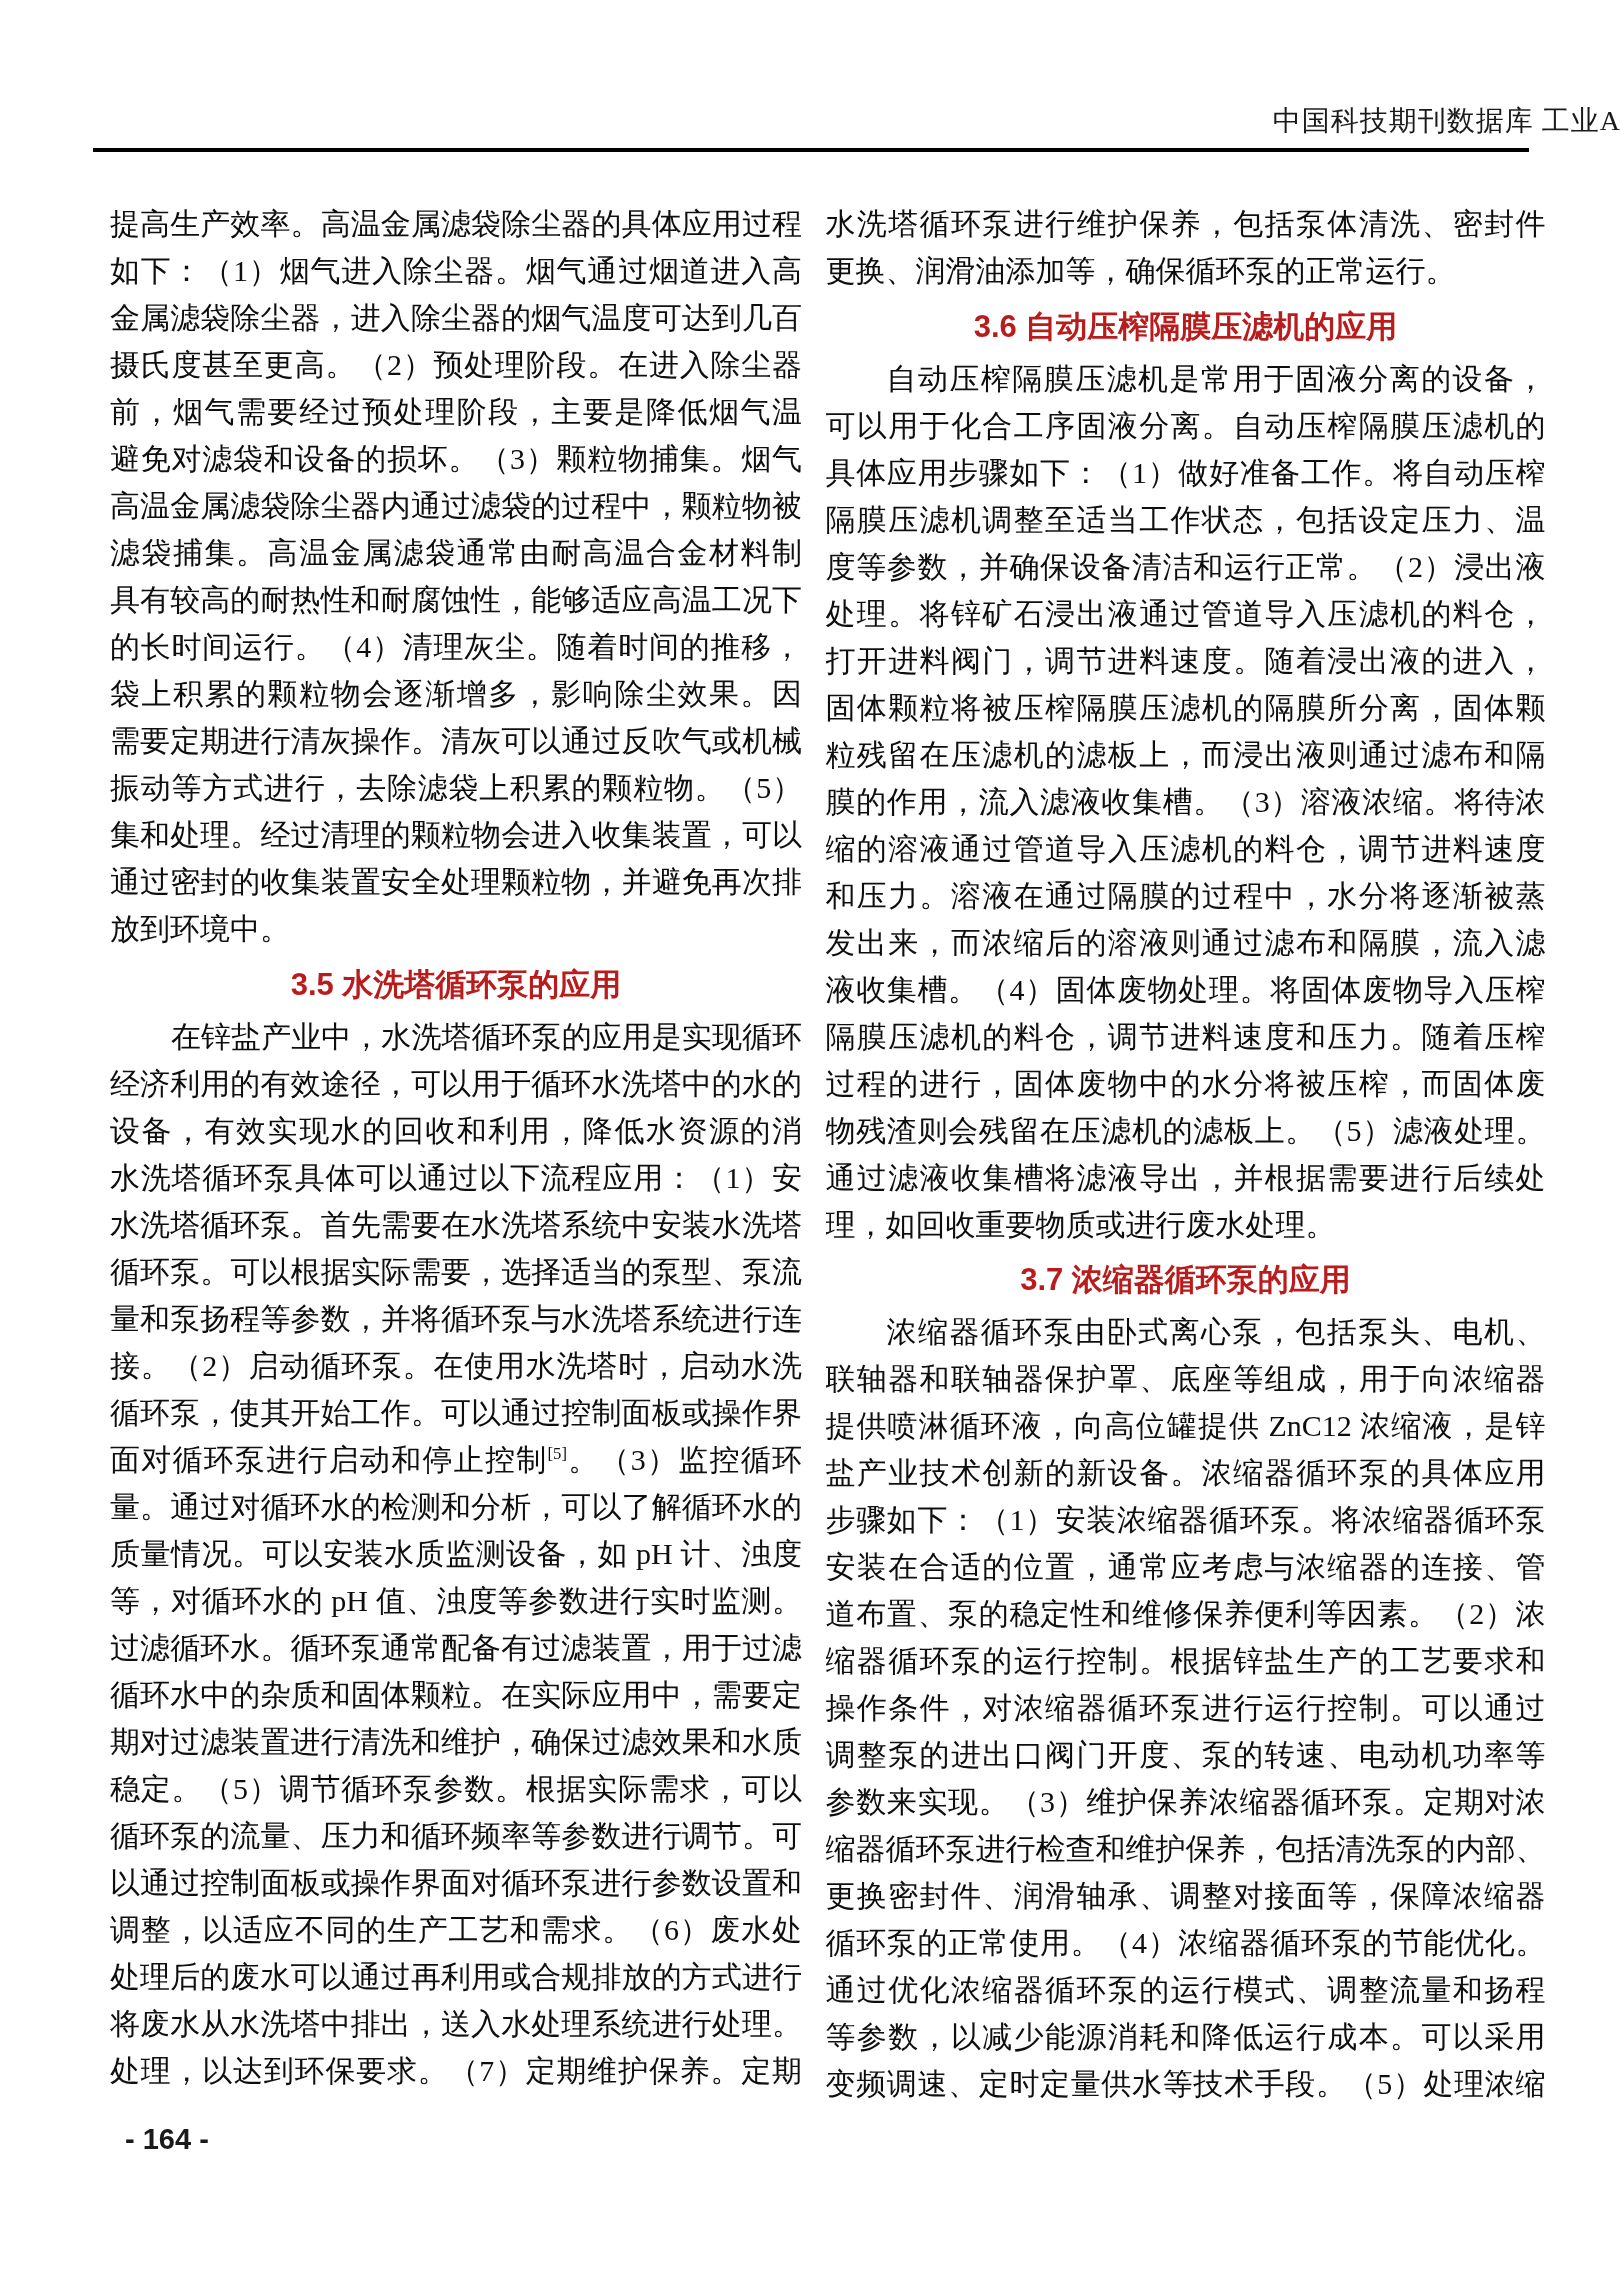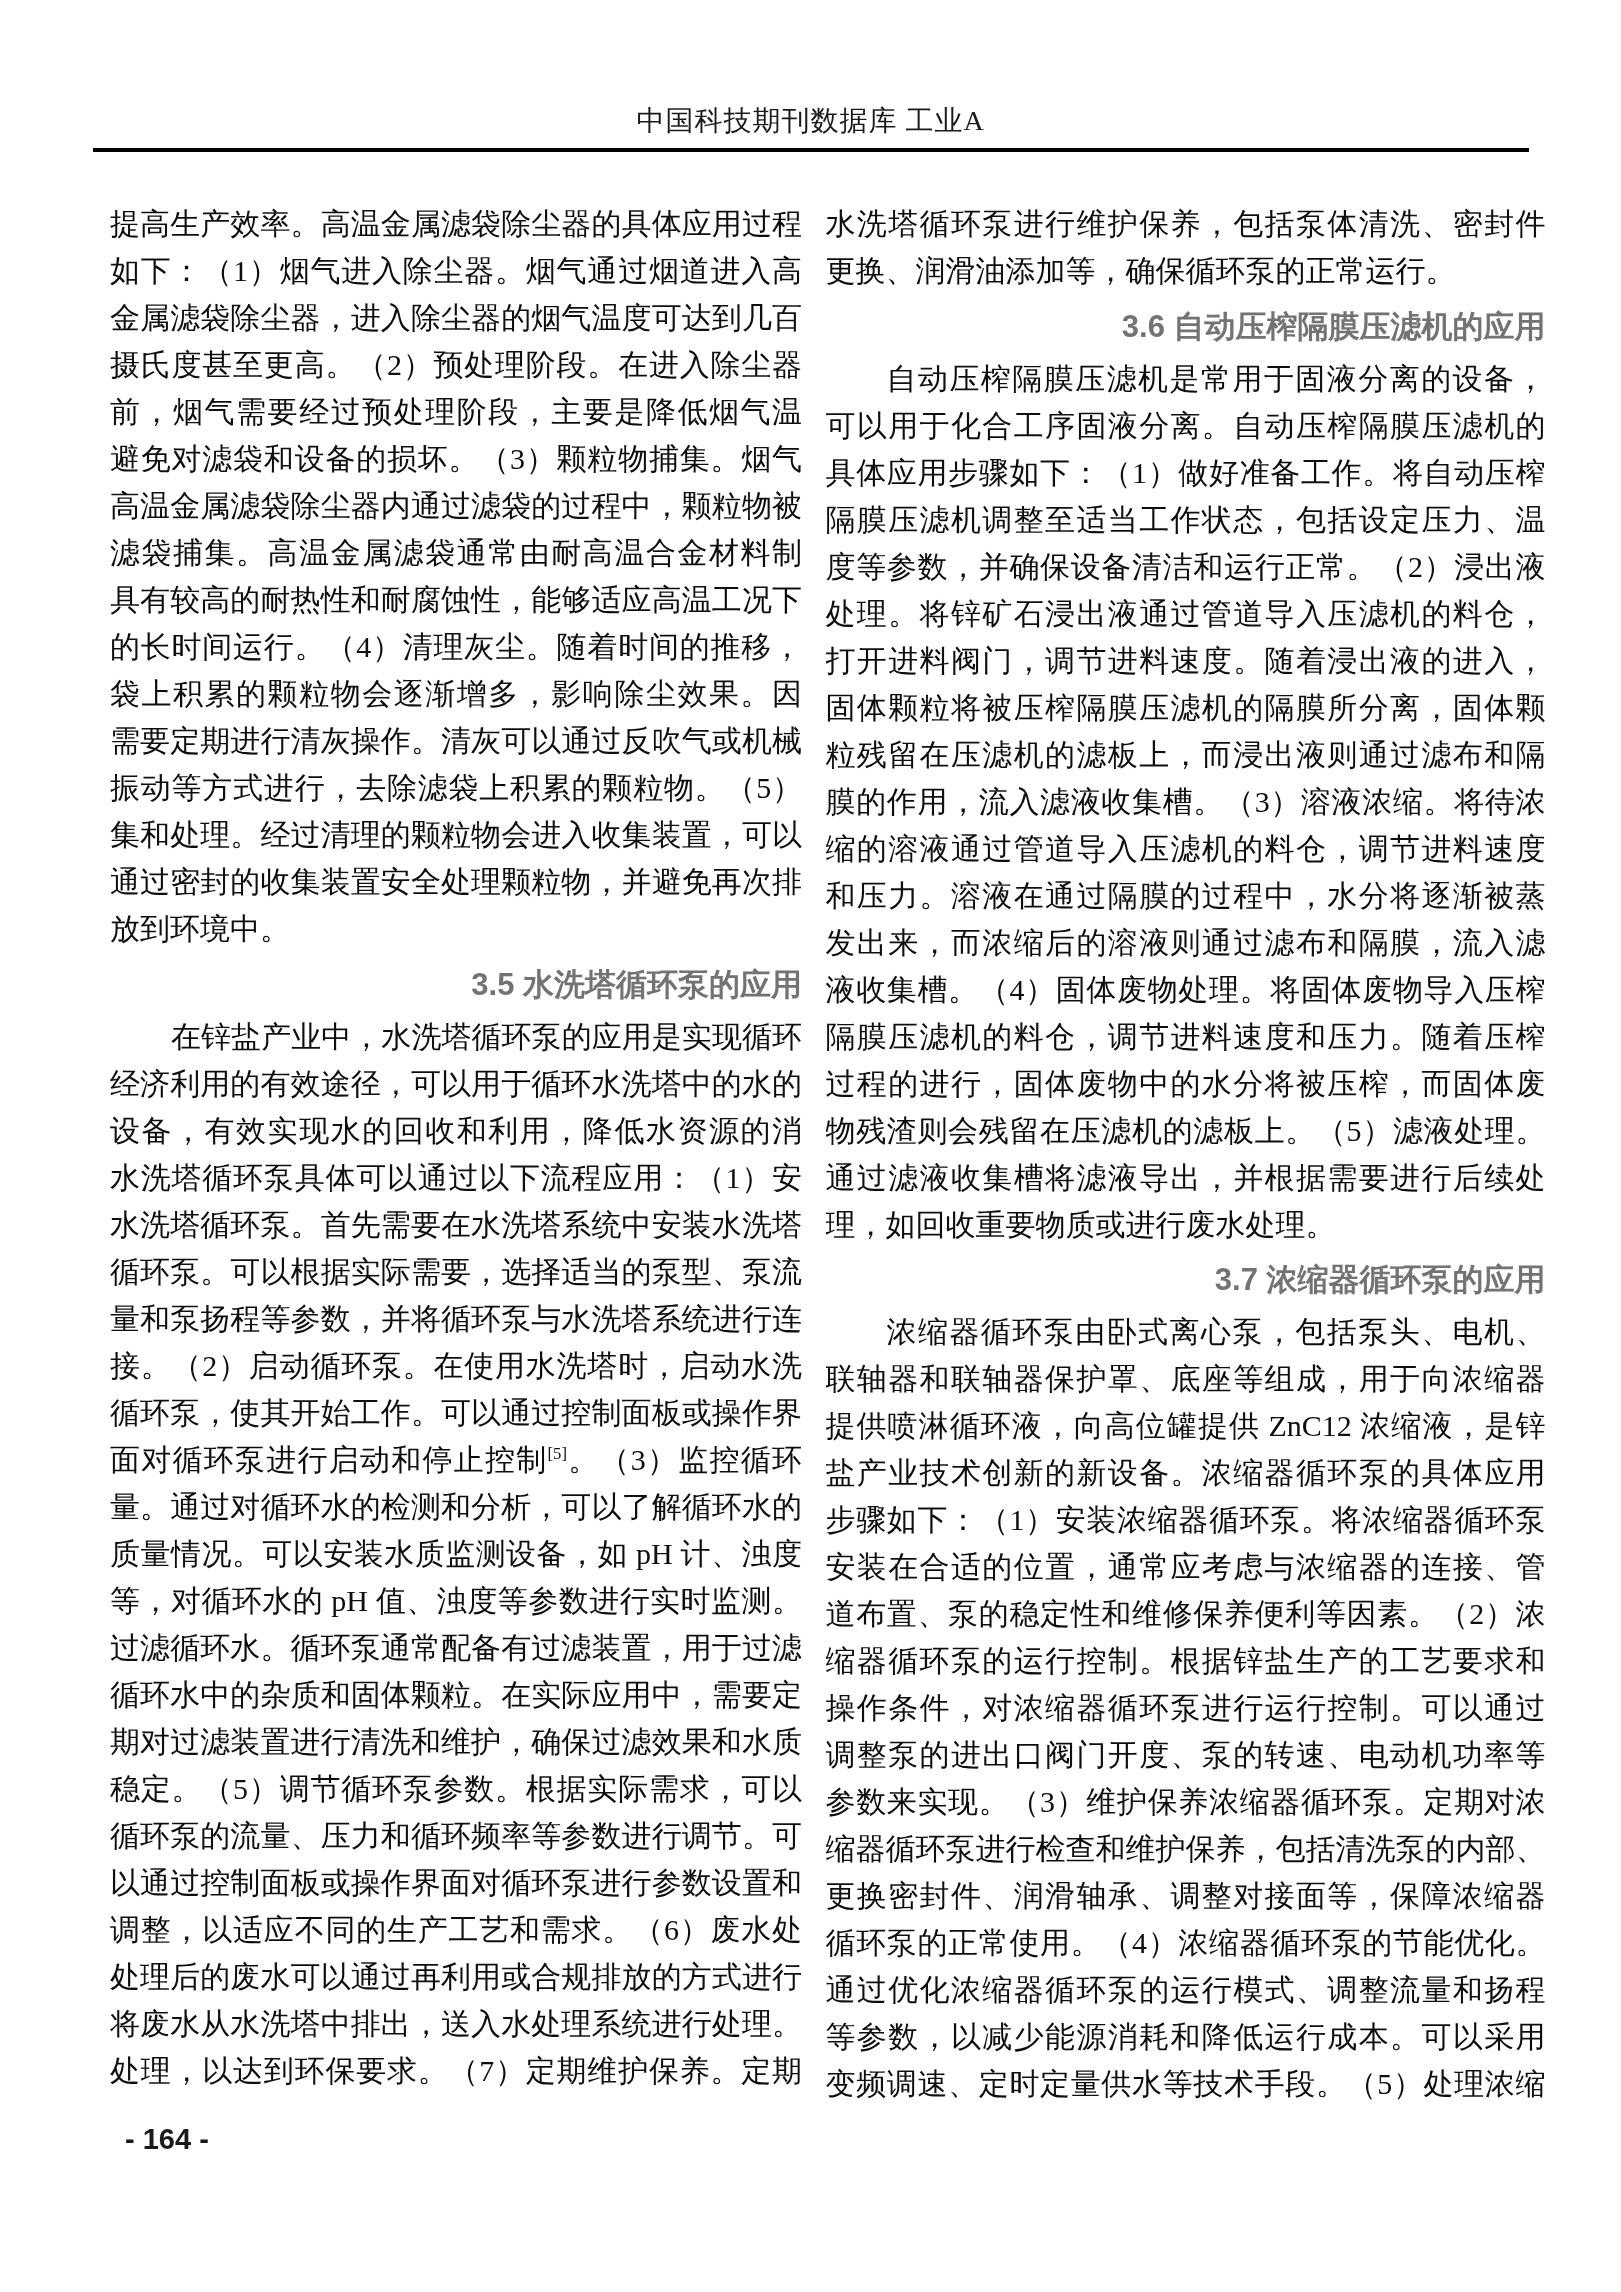--- a/index.html
+++ b/index.html
@@ -10,21 +10,21 @@
     background: #ffffff;
     color: #0e0e0e;
     font-family: "Liberation Serif", "DejaVu Serif", serif;
     overflow: hidden;
   }
   .journal-header {
     position: absolute;
     top: 102px;
     left: 0;
     width: 100%;
-    text-align: center;
+    text-align: right;
     font-size: 28px;
     letter-spacing: 1px;
     color: #1a1a1a;
   }
   .header-rule {
     position: absolute;
     left: 93px;
     top: 148px;
     width: 1436px;
     height: 3.9px;
@@ -51,22 +51,22 @@
   }
   .line.indent { padding-left: 61px; }
   .line.short { text-align-last: left; }
   .heading {
     height: 49px;
     line-height: 49px;
     font-size: 31px;
     font-weight: bold;
     font-family: "Liberation Sans", "DejaVu Sans", sans-serif;
     margin: 7.8px 0 3.9px 0;
-    color: #737373;
-    text-align: right;
+    color: #b91c1c;
+    text-align: center;
   }
   sup {
     font-size: 16.7px;
     vertical-align: super;
     line-height: 0;
   }
   .page-number {
     position: absolute;
     left: 125px;
     top: 2123px;

